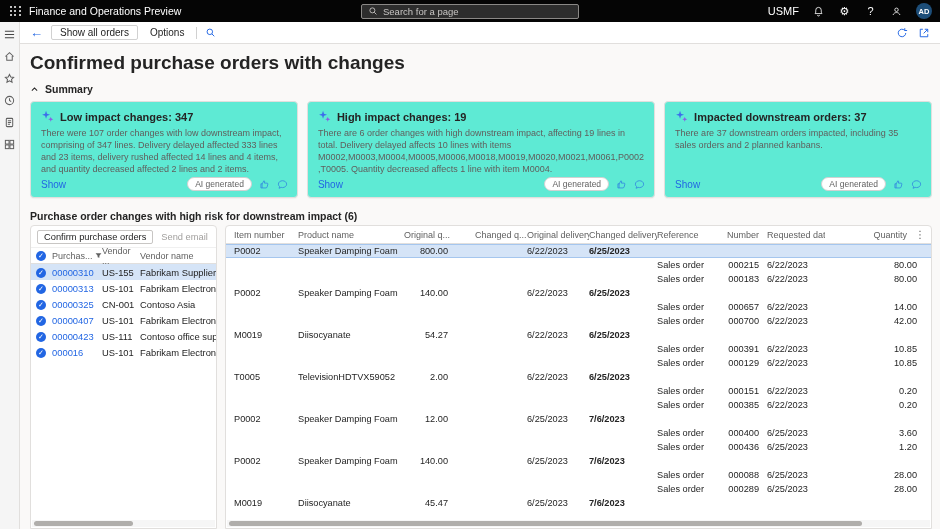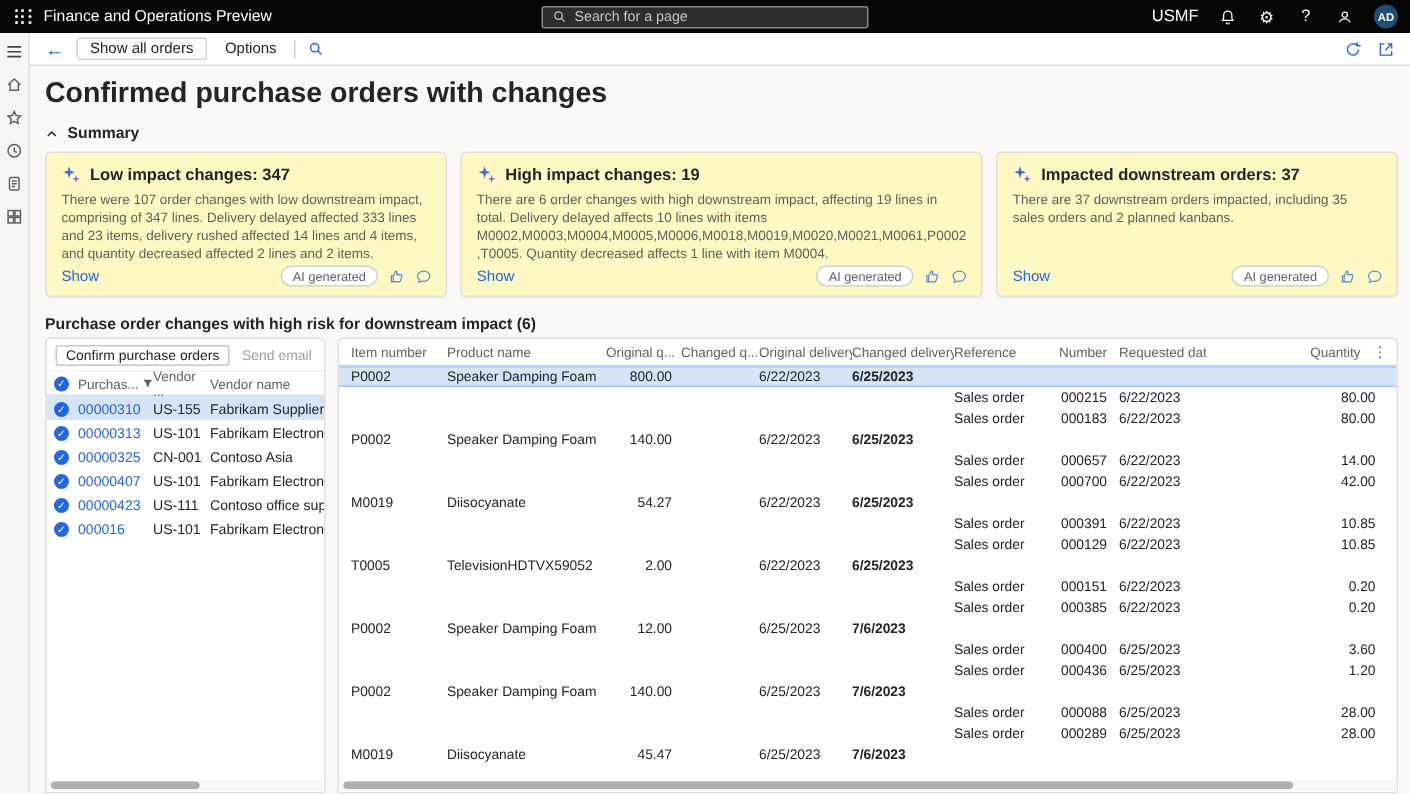--- a/index.html
+++ b/index.html
@@ -38,21 +38,21 @@
   .rail .ric { width:12px; height:12px; display:flex; align-items:center; justify-content:center; cursor:pointer; }
 
   
   .main { position:absolute; top:44px; left:20px; right:0; bottom:0; display:flex; flex-direction:column;
           padding:8px 8px 0 10px; }
   .page-title { font-size:19px; font-weight:600; color:#242424; }
   .summary-toggle { display:flex; align-items:center; gap:6px; margin-top:9px; font-size:10.5px; font-weight:600; color:#242424; cursor:pointer; }
 
   
   .cards { display:flex; gap:9px; margin-top:6px; }
-  .card { flex:1; background:#fef9c3; border:1px solid #e1dfdd; border-radius:4px; height:97px; position:relative;
+  .card { flex:1; background:#5eead4; border:1px solid #e1dfdd; border-radius:4px; height:97px; position:relative;
           padding:8px 10px; box-shadow:0 1px 1px rgba(0,0,0,.04); }
   .card-head { display:flex; align-items:center; gap:6px; }
   .card-title { font-size:11px; font-weight:700; color:#242424; }
   .card-body { margin-top:4px; font-size:9px; line-height:1.35; color:#605e5c; }
   .card-foot { position:absolute; left:10px; right:9px; bottom:6px; display:flex; align-items:center; }
   .show-link { color:#2266e3; font-size:10px; cursor:pointer; }
   .foot-right { margin-left:auto; display:flex; align-items:center; gap:7px; }
   .ai-pill { font-size:8.5px; color:#616161; border:1px solid #d1d1d1; border-radius:9px; padding:1px 7px; background:#fff; }
 
   .section-title { margin-top:12px; margin-bottom:3px; font-size:10.5px; font-weight:600; color:#242424; }
@@ -84,21 +84,21 @@
 
   
   .rhead { display:flex; align-items:center; height:18px; padding:0 6px 0 8px; border-bottom:1px solid #e1dfdd;
            font-size:9px; color:#616161; }
   .rrow { display:flex; align-items:center; height:14px; padding:0 6px 0 8px; font-size:9.2px; color:#242424; cursor:pointer; }
   .rrow.sel { background:#d5e4f7; box-shadow: inset 0 1px 0 #a5c6ee, inset 0 -1px 0 #a5c6ee; }
   .cell, .hc { white-space:nowrap; overflow:hidden; flex:none; }
   .cc-item   { width:64px; }
   .cc-product{ width:106px; }
   .cc-oqty   { width:50px; text-align:right; padding-right:6px; }
-  .cc-cqty   { width:52px; text-align:right; padding-right:20px; }
+  .cc-cqty   { width:52px; text-align:right; padding-right:20px;margin-left:21px; }
   .cc-odate  { width:62px; }
   .cc-cdate  { width:68px; }
   .cc-ref    { width:58px; }
   .cc-num    { width:44px; text-align:right; }
   .cc-rdate  { width:66px; padding-left:8px; }
   .cc-qty    { flex:1; text-align:right; padding-right:8px; }
   .bold { font-weight:700; }
   .rhead .more-v { margin-left:auto; font-size:10px; color:#616161; cursor:pointer; }
 
   

